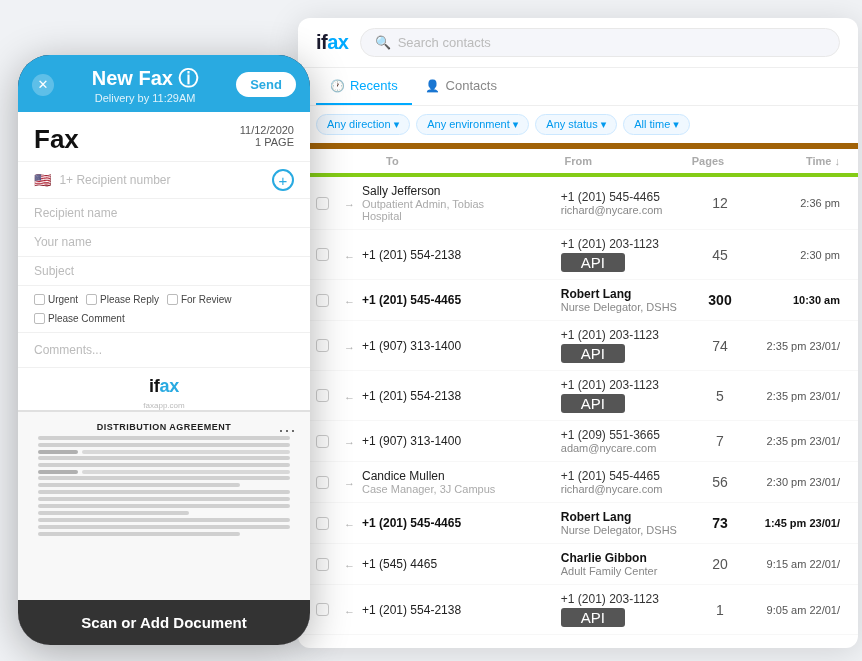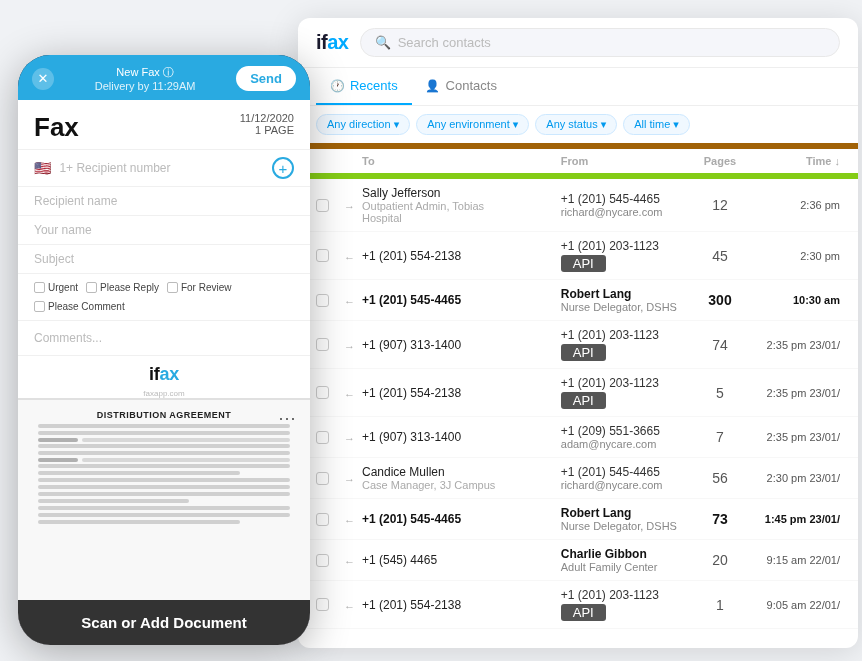--- a/index.html
+++ b/index.html
@@ -97,22 +97,23 @@
       align-items: center;
       gap: 3px;
     }
 
     .table-header {
       display: flex;
       padding: 6px 18px;
       font-size: 11px;
       color: #aaa;
       font-weight: 600;
-      border-bottom: 6px solid #84cc16;
-      align-items: center;
+      border-bottom: 4px solid #84cc16;
+      align-items: center;
+      gap: 12px;
     }
     .col-check { width: 28px; flex-shrink: 0; }
     .col-arrow { width: 18px; flex-shrink: 0; }
     .col-to { flex: 1.4; }
     .col-from { flex: 1.2; margin-left: 48px; }
     .col-pages { width: 60px; text-align: center; }
     .col-time { width: 90px; text-align: right; }
 
     .table-body { flex: 1; overflow-y: auto; }
 
@@ -136,22 +137,22 @@
     }
 
     .to-name { font-weight: 500; color: #222; font-size: 12px; }
     .to-sub { color: #aaa; font-size: 11px; }
     .from-num { color: #333; font-size: 12px; }
     .from-sub { color: #888; font-size: 11px; }
     .api-badge {
       background: #555;
       color: #fff;
       border-radius: 3px;
-      font-size: 13px;
-      padding: 1px 12px;
+      font-size: 15px;
+      padding: 1px 20px;
       display: inline-block;
       margin-top: 2px;
     }
     .pages-val { color: #555; text-align: center; width: 60px; font-size: 14px; }
     .time-val { color: #555; text-align: right; width: 90px; font-size: 11px; }
 
     
     .phone-wrap {
       position: absolute;
       left: 18px;
@@ -183,21 +184,21 @@
     .close-btn {
       width: 22px; height: 22px;
       background: rgba(255,255,255,0.25);
       border-radius: 50%;
       display: flex; align-items: center; justify-content: center;
       color: #fff;
       font-size: 13px;
       cursor: pointer;
     }
     .topbar-center { text-align: center; flex: 1; }
-    .topbar-title { color: #fff; font-weight: 400; font-size: 11px; }
+    .topbar-title { color: #fff; font-weight: 700; font-size: 20px; }
     .topbar-sub { color: rgba(255,255,255,0.85); font-size: 11px; }
     .send-btn {
       background: #fff;
       color: #29aae1;
       border-radius: 16px;
       padding: 5px 14px;
       font-weight: 700;
       font-size: 13px;
       cursor: pointer;
     }

